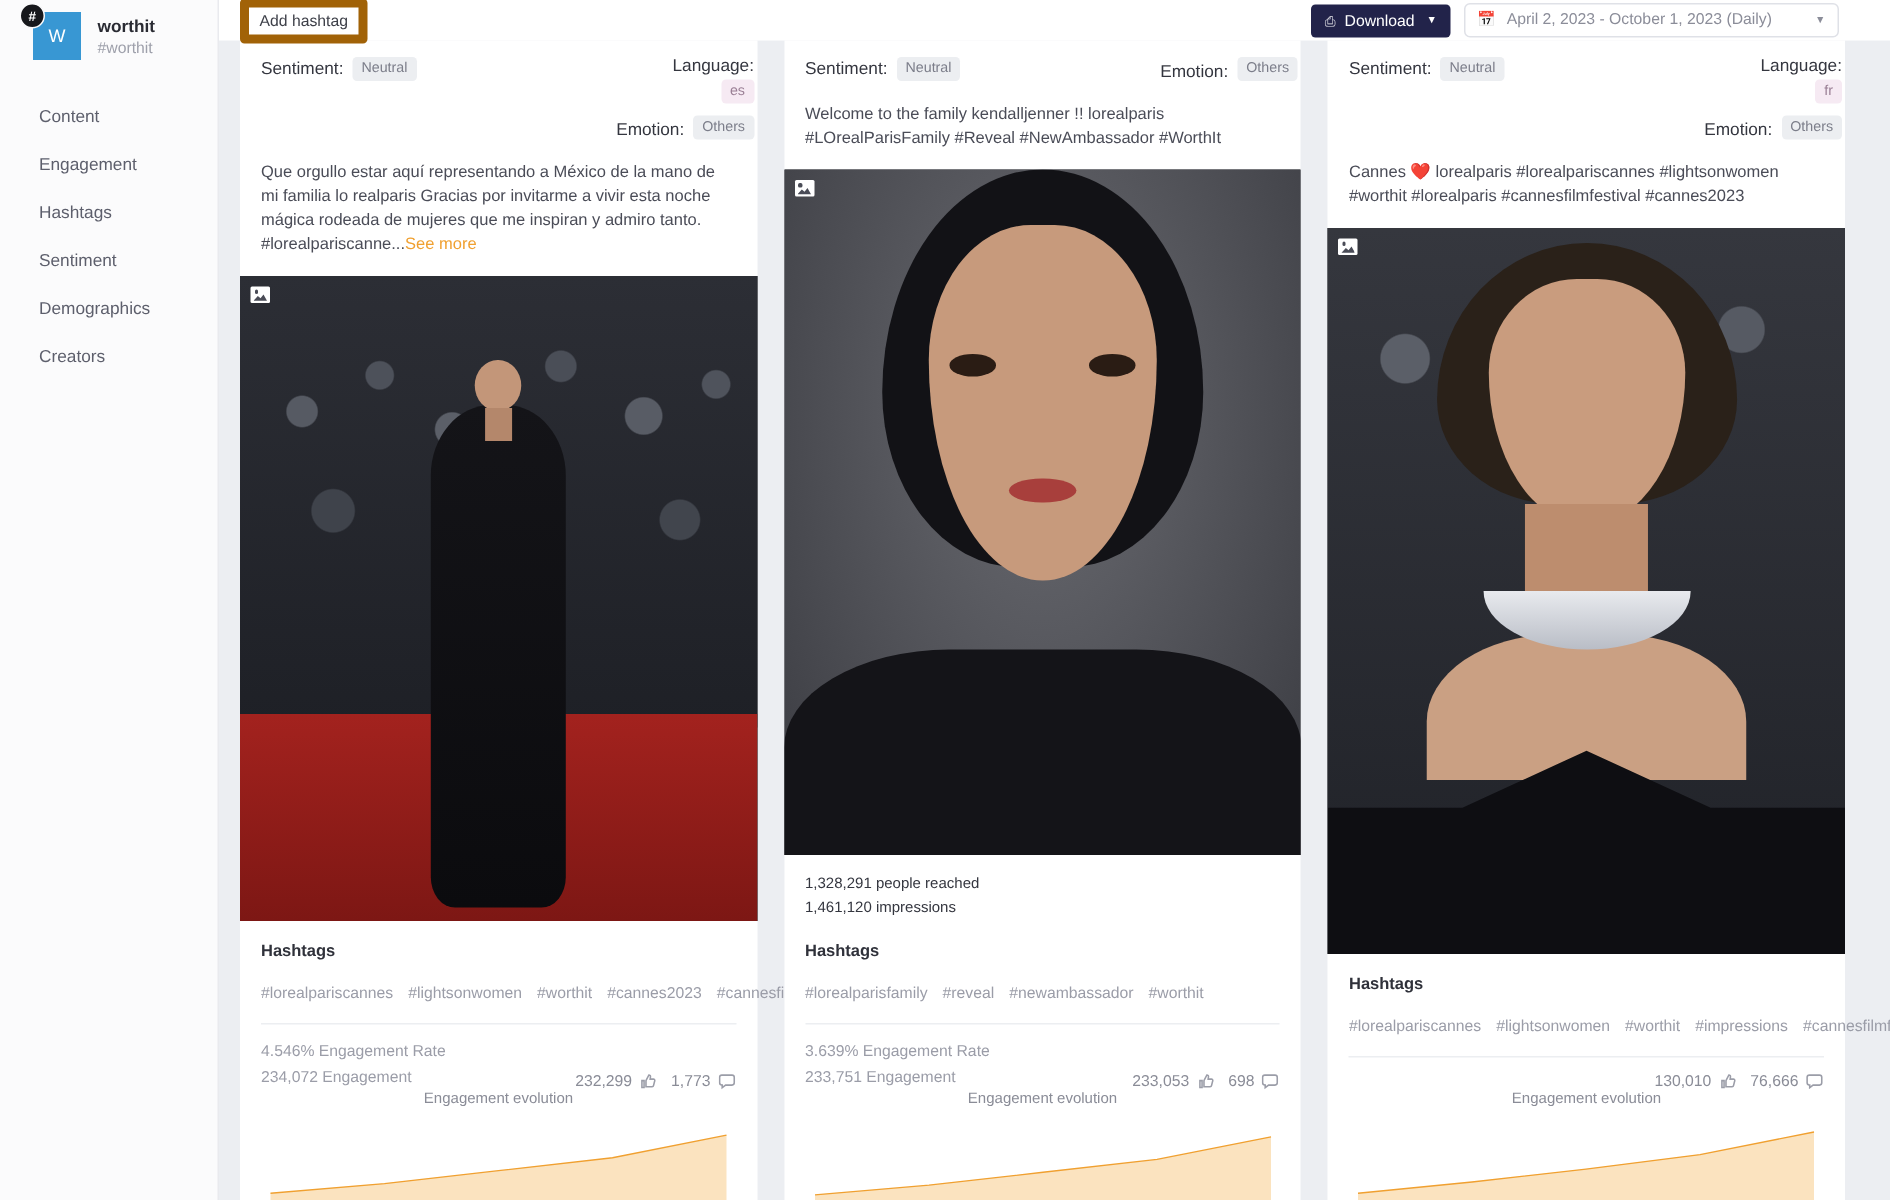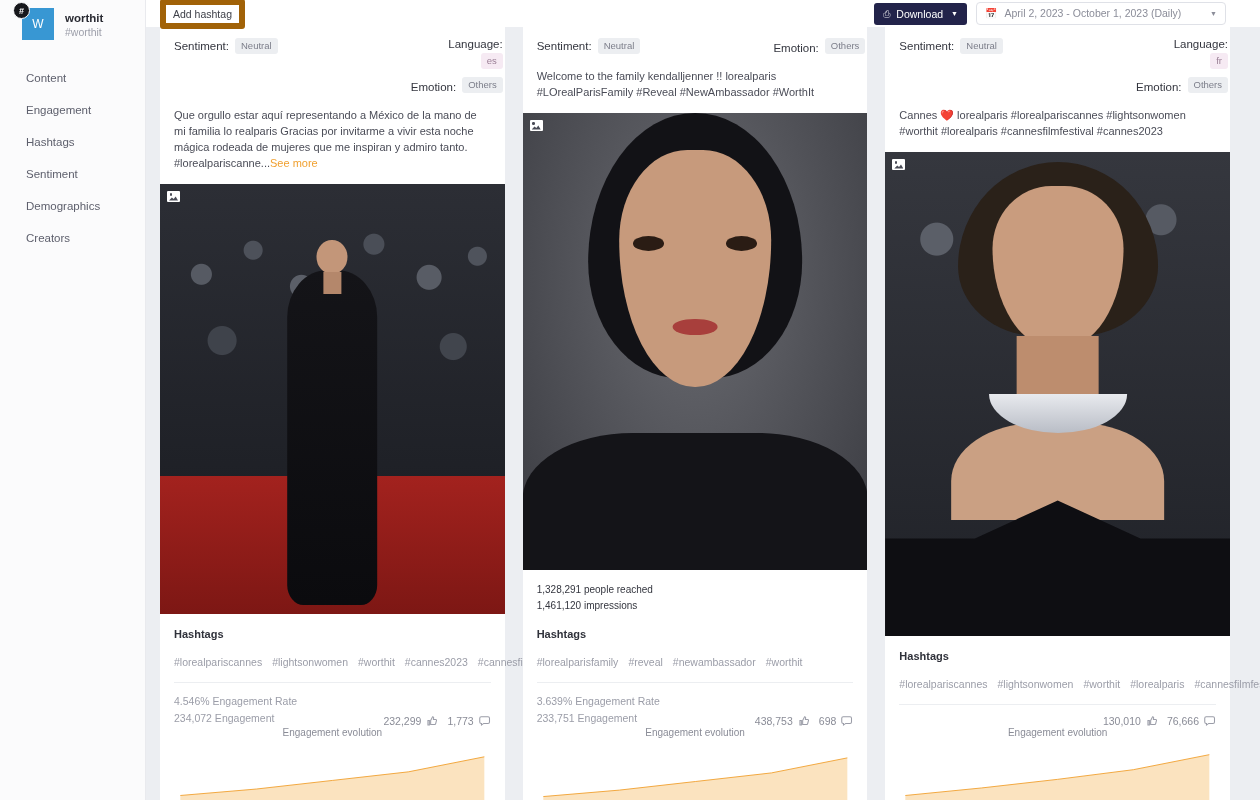--- a/index.html
+++ b/index.html
@@ -396,21 +396,21 @@
             <div class="tags"><span>#lorealparisfamily</span><span>#reveal</span><span>#newambassador</span><span>#worthit</span></div>
           </div>
           <div class="divider"></div>
           <div class="stats">
             <div class="stats-left">
               <div>3.639% Engagement Rate</div>
               <div>233,751 Engagement</div>
             </div>
             <div class="stats-right">
               <div class="stat-pair">
-                <span>438,753</span>
+                <span>233,053</span>
                 <svg class="ico" viewBox="0 0 16 16">
                   <path d="M4.5 7.2v6.1H2.6V7.2zM6.2 7.2l2.6-5c.9 0 1.5.7 1.4 1.6l-.3 2.1h3c.8 0 1.3.7 1.1 1.4l-1.1 4.3c-.1.6-.7 1-1.3 1H6.2z"></path>
                 </svg>
               </div>
               <div class="stat-pair">
                 <span>698</span>
                 <svg class="ico" viewBox="0 0 16 16">
                   <path d="M14 9.2c0 1.1-.9 2-2 2H6.3L3.3 13.4V11.2H3c-1.1 0-2-.9-2-2V4.3c0-1.1.9-2 2-2h9c1.1 0 2 .9 2 2z"></path>
                 </svg>
               </div>
@@ -451,21 +451,21 @@
               <div class="hair"></div>
               <div class="face"></div>
               <div class="neck"></div>
               <div class="chest"></div>
               <div class="necklace"></div>
               <div class="dress"></div>
             </div>
           </div>
           <div class="section">
             <div class="section-title">Hashtags</div>
-            <div class="tags"><span>#lorealpariscannes</span><span>#lightsonwomen</span><span>#worthit</span><span>#lorealparis</span><span>#cannesfilmfestival</span></div>
+            <div class="tags"><span>#lorealpariscannes</span><span>#lightsonwomen</span><span>#worthit</span><span>#impressions</span><span>#cannesfilmfestival</span></div>
           </div>
           <div class="divider"></div>
           <div class="stats">
             <div class="stats-right">
               <div class="stat-pair">
                 <span>130,010</span>
                 <svg class="ico" viewBox="0 0 16 16">
                   <path d="M4.5 7.2v6.1H2.6V7.2zM6.2 7.2l2.6-5c.9 0 1.5.7 1.4 1.6l-.3 2.1h3c.8 0 1.3.7 1.1 1.4l-1.1 4.3c-.1.6-.7 1-1.3 1H6.2z"></path>
                 </svg>
               </div>

